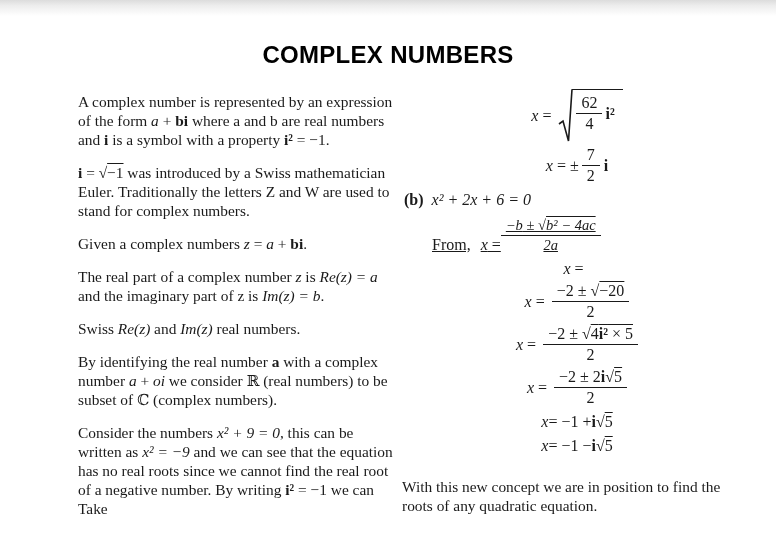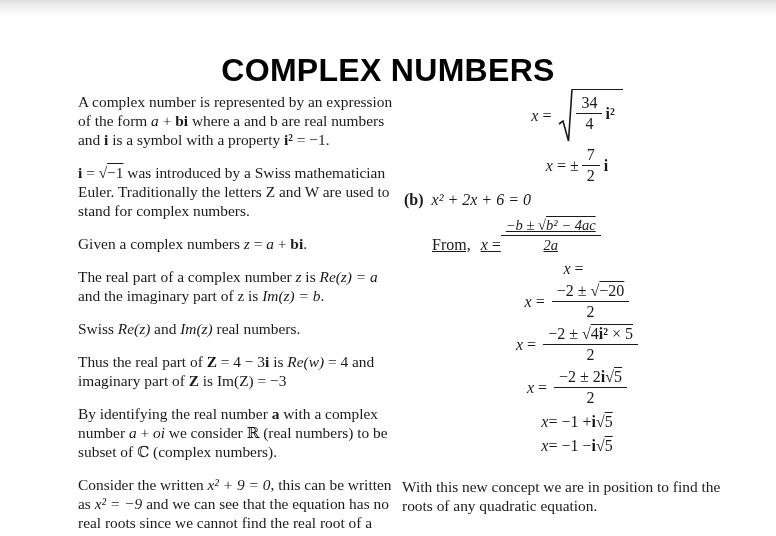--- a/index.html
+++ b/index.html
@@ -5,23 +5,23 @@
   html,body{margin:0;padding:0;background:#fff;}
   .page{
     position:relative;width:776px;height:536px;overflow:hidden;background:#fff;
     font-family:"Liberation Serif","DejaVu Serif",serif;color:#1a1a1a;
   }
   .top-shade{
     position:absolute;left:0;top:0;width:776px;height:16px;
     background:linear-gradient(180deg,#dcdcdc 0%,#ededed 35%,#ffffff 100%);
   }
   .title{
-    position:absolute;left:0;top:52px;width:776px;margin:0;
+    position:absolute;left:0;top:41px;width:776px;margin:0;
     text-align:center;font-family:"Liberation Sans","DejaVu Sans",sans-serif;
-    font-weight:700;font-size:32px;letter-spacing:.3px;color:#000;
+    font-weight:700;font-size:24px;letter-spacing:.3px;color:#000;
   }
   .col-left{position:absolute;left:78px;top:92px;width:318px;}
   .col-right{position:absolute;left:402px;top:88px;width:372px;}
   .lp{margin:0 0 14px 0;font-size:15.4px;line-height:19px;}
   .rp{margin:0;font-size:15.4px;line-height:19.4px;width:334px;}
   
   .m{font-style:italic;}
   .mb{font-weight:700;}
   .b{font-weight:700;}
   .ol{text-decoration:overline;}
@@ -51,37 +51,36 @@
   <div class="top-shade"></div>
 
   <h1 class="title">COMPLEX NUMBERS</h1>
 
   <div class="col-left">
     <p class="lp"><span>A complex number is represented by an expression of the form </span><span class="m">a</span><span> + </span><span class="mb">bi</span><span>  where a and b are real numbers and </span><span class="b">i</span><span> is a symbol with a property </span><span class="mb">i²</span><span> = −1.</span></p>
     <p class="lp"><span class="mb">i</span><span> = √</span><span class="ol">−1</span><span>  was introduced by a Swiss mathematician Euler. Traditionally the letters Z and W are used to stand for complex numbers.</span></p>
     <p class="lp"><span>Given a complex numbers </span><span class="m">z</span><span> = </span><span class="m">a</span><span> + </span><span class="mb">bi</span><span>.</span></p>
     <p class="lp"><span>The real part of a complex number </span><span class="m">z</span><span> is </span><span class="m">Re(z) = a</span><span> and the imaginary part of z is </span><span class="m">Im(z) = b</span><span>.</span></p>
     <p class="lp"><span>Swiss </span><span class="m">Re(z)</span><span> and </span><span class="m">Im(z)</span><span> real numbers.</span></p>
-    <p class="lp"><span>Thus the real part of </span><span class="mb">Z</span><span> = 4 − 3</span><span class="mb">i</span><span> is </span><span class="m">Re(w)</span><span> = 4 and imaginary part of </span><span class="mb">Z</span><span> is Im(Z) = −3</span></p>
     <p class="lp"><span>By identifying the real number </span><span class="mb">a</span><span> with a complex number </span><span class="m">a</span><span> + </span><span class="m">oi</span><span> we consider ℝ (real numbers) to be subset of ℂ (complex numbers).</span></p>
-    <p class="lp"><span>Consider the written </span><span class="m">x² + 9 = 0</span><span>, this can be written as </span><span class="m">x² = −9</span><span> and we can see that the equation has no real roots since we cannot find the real root of a negative number. By writing </span><span class="mb">i²</span><span> = −1 we can Take</span></p>
+    <p class="lp"><span>Consider the numbers </span><span class="m">x² + 9 = 0</span><span>, this can be written as </span><span class="m">x² = −9</span><span> and we can see that the equation has no real roots since we cannot find the real root of a negative number. By writing </span><span class="mb">i²</span><span> = −1 we can Take</span></p>
   </div>
 
   <div class="col-right">
     <div class="eqwrap">
 
       <div class="eq" style="margin-bottom:2px;">
         <span class="lhs"><span class="m">x</span><span> =</span></span>
         <span class="bigsqrt">
           <svg width="15" height="56" viewBox="0 0 15 56">
             <path d="M1 36 L5 33 L10.5 53 L14 1.2" fill="none" stroke="#1a1a1a" stroke-width="1.6"></path>
           </svg>
           <span class="radbody">
             <span class="frac">
-              <span class="num">34</span>
+              <span class="num">62</span>
               <span class="den">4</span>
             </span>
             <span class="after"><span class="mb">i²</span></span>
           </span>
         </span>
       </div>
 
       <div class="eq" style="margin-bottom:6px;">
         <span class="lhs" style="margin-right:3px;"><span class="m">x</span><span> = ±</span></span>
         <span class="frac">

